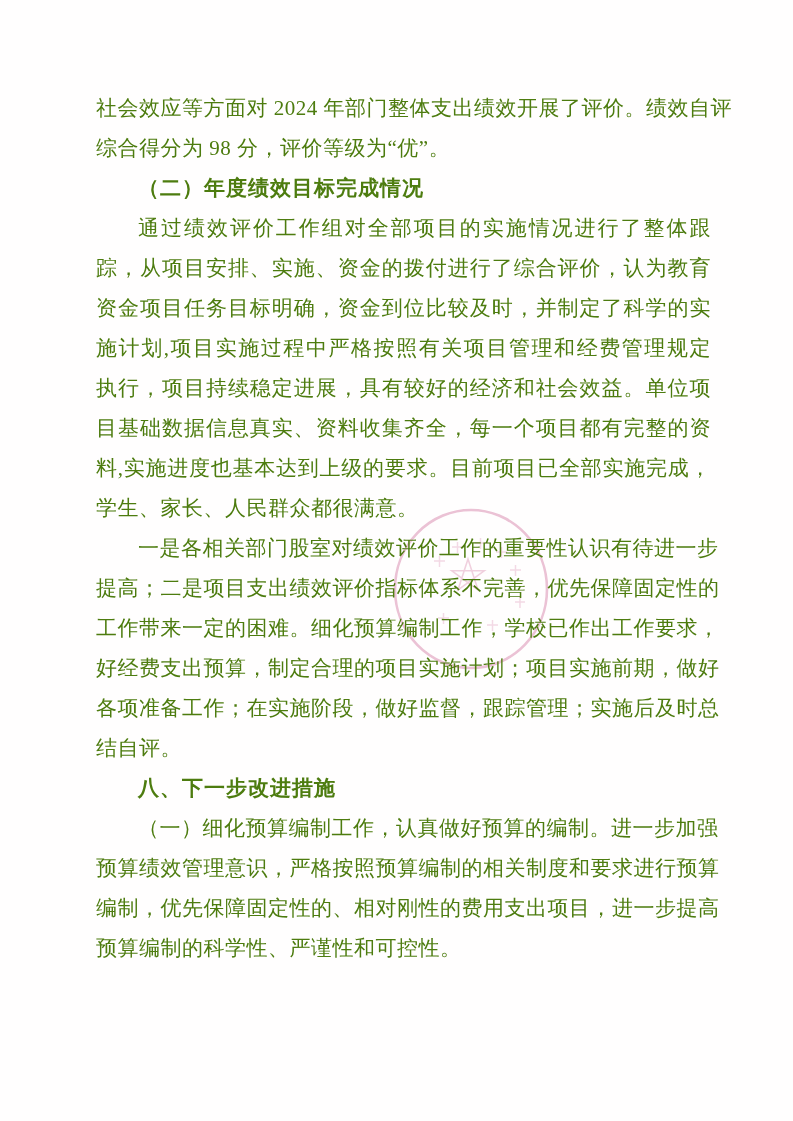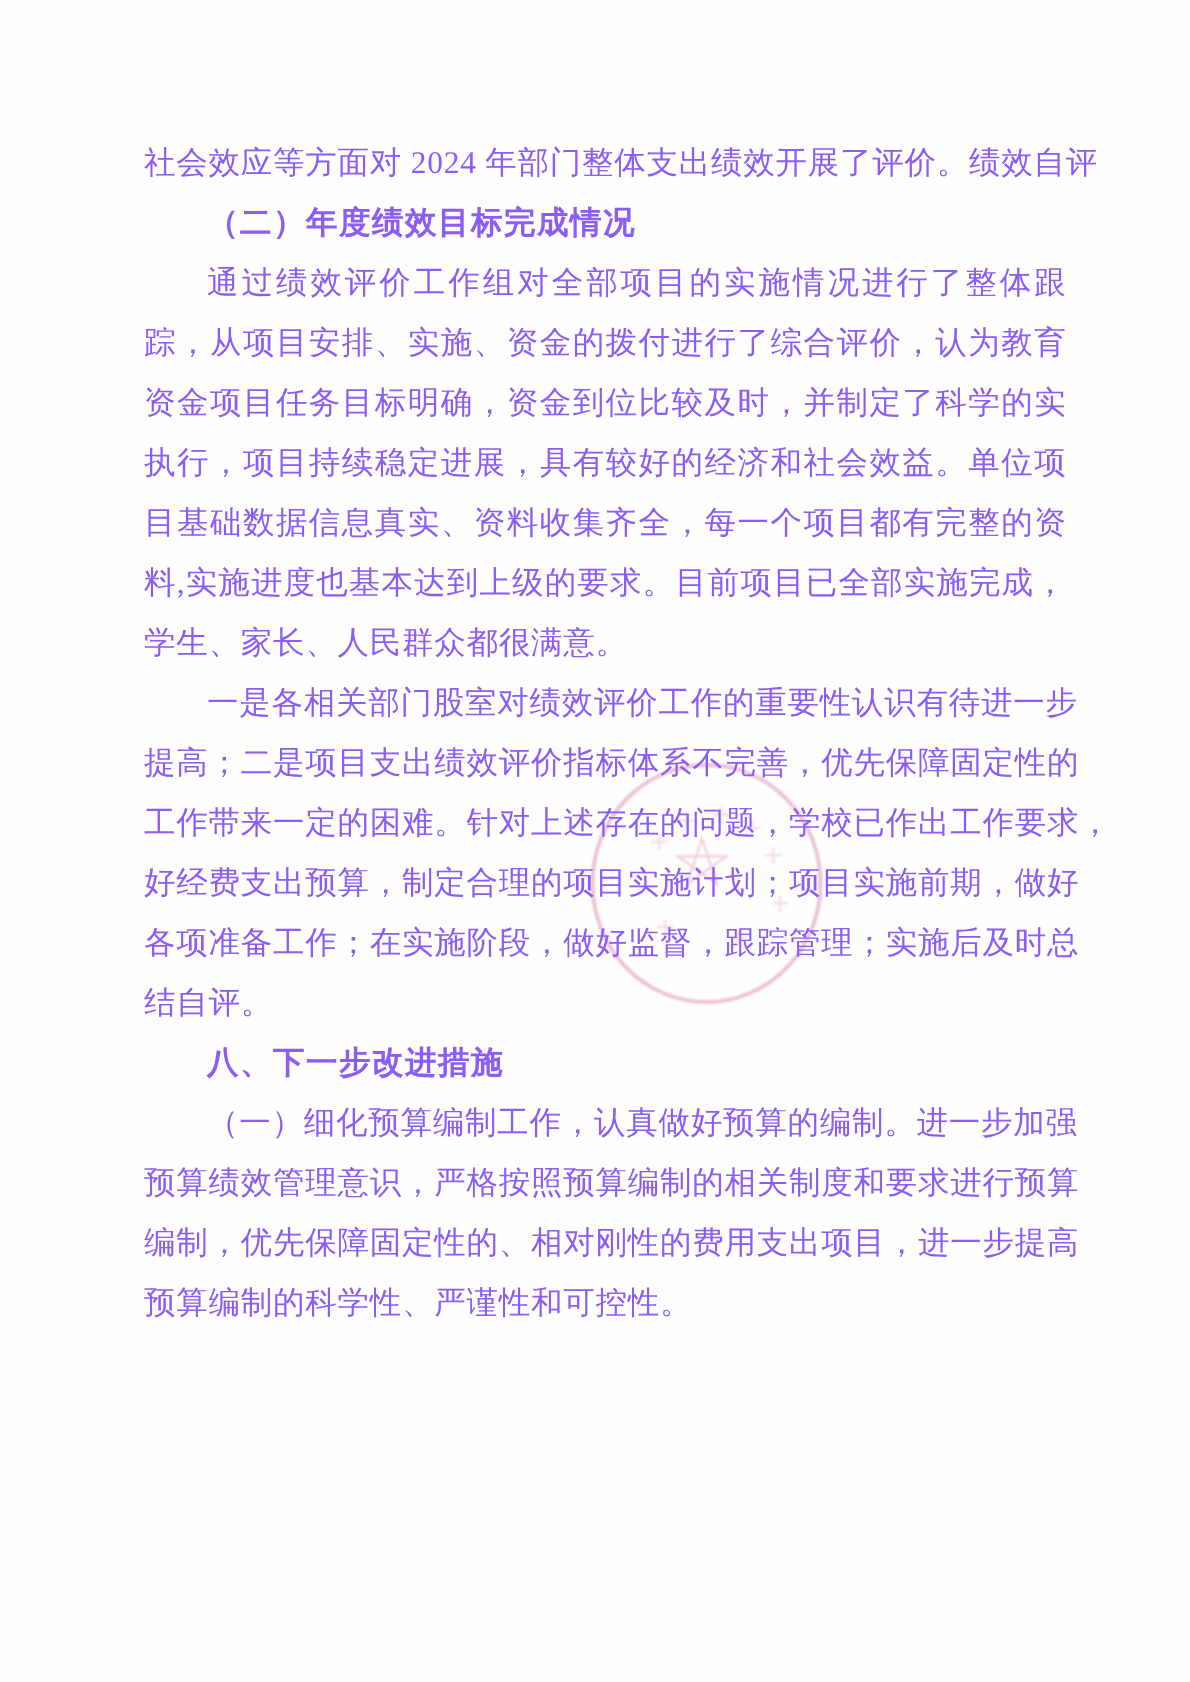--- a/index.html
+++ b/index.html
@@ -23,21 +23,21 @@
     position: absolute;
     left: 96px;
     top: 88px;
     width: 615px;
     z-index: 2;
   }
   .ln {
     font-size: 21px;
     line-height: 40px;
     height: 40px;
-    color: #8b5cf6;
+    color: #4d7c0f;
     letter-spacing: 0.5px;
     white-space: nowrap;
     text-align: left;
   }
   .ln.fill {
     text-align: justify;
     text-align-last: justify;
   }
   .ln.indent {
     padding-left: 42px;
@@ -74,31 +74,33 @@
         <path d="M119,64 h11 M124.5,59 v11"></path>
         <path d="M47,112 h11 M52.5,107 v11"></path>
         <path d="M96,119 h11 M101.5,114 v11"></path>
         <path d="M124,96 h10 M129,91 v11"></path>
       </g>
     </svg>
   </div>
 
   <main class="textblock">
     <div class="ln fill">社会效应等方面对 2024 年部门整体支出绩效开展了评价。绩效自评</div>
+    <div class="ln">综合得分为 98 分，评价等级为“优”。</div>
     <div class="ln indent bold">（二）年度绩效目标完成情况</div>
     <div class="ln indent fill">通过绩效评价工作组对全部项目的实施情况进行了整体跟</div>
     <div class="ln fill">踪，从项目安排、实施、资金的拨付进行了综合评价，认为教育</div>
     <div class="ln fill">资金项目任务目标明确，资金到位比较及时，并制定了科学的实</div>
+    <div class="ln fill">施计划,项目实施过程中严格按照有关项目管理和经费管理规定</div>
     <div class="ln fill">执行，项目持续稳定进展，具有较好的经济和社会效益。单位项</div>
     <div class="ln fill">目基础数据信息真实、资料收集齐全，每一个项目都有完整的资</div>
     <div class="ln fill">料,实施进度也基本达到上级的要求。目前项目已全部实施完成，</div>
     <div class="ln">学生、家长、人民群众都很满意。</div>
     <div class="ln indent fill">一是各相关部门股室对绩效评价工作的重要性认识有待进一步</div>
     <div class="ln fill">提高；二是项目支出绩效评价指标体系不完善，优先保障固定性的</div>
-    <div class="ln fill">工作带来一定的困难。针对上述存在的问题，学校已作出工作要求，</div>
+    <div class="ln fill">工作带来一定的困难。细化预算编制工作，学校已作出工作要求，</div>
     <div class="ln fill">好经费支出预算，制定合理的项目实施计划；项目实施前期，做好</div>
     <div class="ln fill">各项准备工作；在实施阶段，做好监督，跟踪管理；实施后及时总</div>
     <div class="ln">结自评。</div>
     <div class="ln indent bold">八、下一步改进措施</div>
     <div class="ln indent fill">（一）细化预算编制工作，认真做好预算的编制。进一步加强</div>
     <div class="ln fill">预算绩效管理意识，严格按照预算编制的相关制度和要求进行预算</div>
     <div class="ln fill">编制，优先保障固定性的、相对刚性的费用支出项目，进一步提高</div>
     <div class="ln">预算编制的科学性、严谨性和可控性。</div>
   </main>
 

